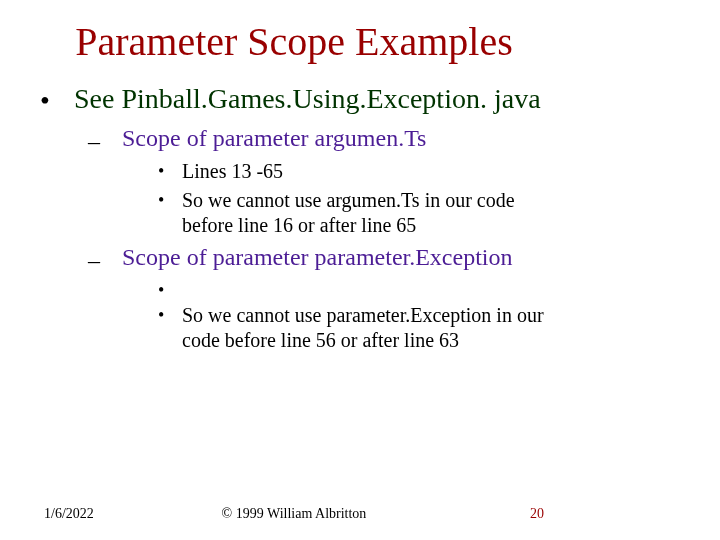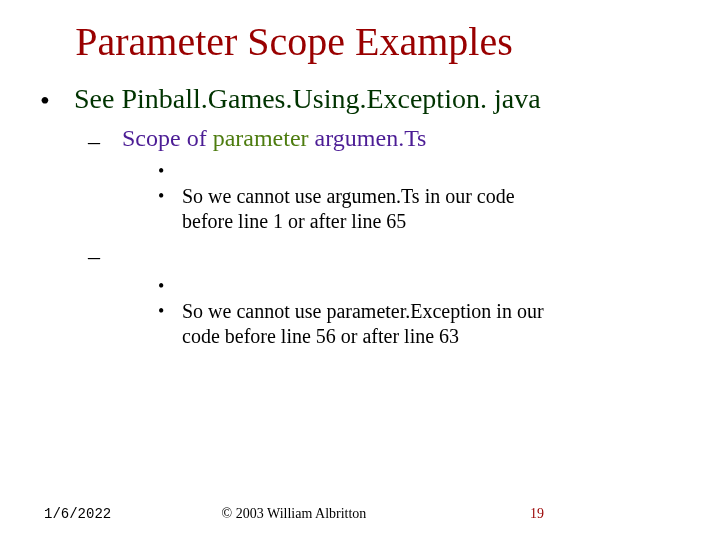--- a/index.html
+++ b/index.html
@@ -49,21 +49,21 @@
     margin: 6px 0 6px 48px;
   }
   .l2 .bullet {
     width: 34px;
     flex: 0 0 34px;
     font-size: 24px;
     line-height: 1;
     padding-top: 4px;
   }
   .l2 .text .plain { color: #4c1d95; }
-  .l2 .text .em { color: #4d7c0f; }
+  .l2 .text .em { color: #4c1d95; }
   .l3 {
     display: flex;
     align-items: flex-start;
     font-size: 20px;
     color: #000000;
     margin: 4px 0 4px 118px;
     line-height: 1.25;
   }
   .l3 .bullet {
     width: 24px;
@@ -80,21 +80,21 @@
     bottom: 18px;
     padding: 0 44px;
     display: flex;
     justify-content: space-between;
     align-items: baseline;
     font-size: 14px;
     color: #000000;
   }
   .footer .center { position: absolute; left: 0; right: 0; text-align: center; }
   .footer .right { color: #990000; margin-left: auto; z-index: 1; }
-  .footer .left { z-index: 1; font-family: Liberation Mono, monospace; }
+  .footer .left { z-index: 1; }
 </style>
 </head>
 <body>
 
 <div class="slide">
 
   <h1 class="title">Parameter Scope Examples</h1>
 
   <div class="l1">
     <span class="bullet">•</span>
@@ -103,37 +103,41 @@
 
   <div class="l2">
     <span class="bullet">–</span>
     <span class="text">
       <span class="plain">Scope of </span><span class="em">parameter</span><span class="plain"> argumen.Ts</span>
     </span>
   </div>
 
   <div class="l3">
     <span class="bullet">•</span>
+    <span class="text">Lines 13 -65</span>
   </div>
   <div class="l3">
     <span class="bullet">•</span>
-    <span class="text">So we cannot use argumen.Ts in our code before line 1 or after line 65</span>
+    <span class="text">So we cannot use argumen.Ts in our code before line 16 or after line 65</span>
   </div>
 
   <div class="l2">
     <span class="bullet">–</span>
+    <span class="text">
+      <span class="plain">Scope of </span><span class="em">parameter</span><span class="plain"> parameter.Exception</span>
+    </span>
   </div>
 
   <div class="l3">
     <span class="bullet">•</span>
   </div>
   <div class="l3">
     <span class="bullet">•</span>
     <span class="text">So we cannot use parameter.Exception in our code before line 56 or after line 63</span>
   </div>
 
   <div class="footer">
     <span class="left">1/6/2022</span>
-    <span class="center">© 2003 William Albritton</span>
-    <span class="right">19</span>
+    <span class="center">© 1999 William Albritton</span>
+    <span class="right">20</span>
   </div>
 
 </div>
 
 </body></html>

